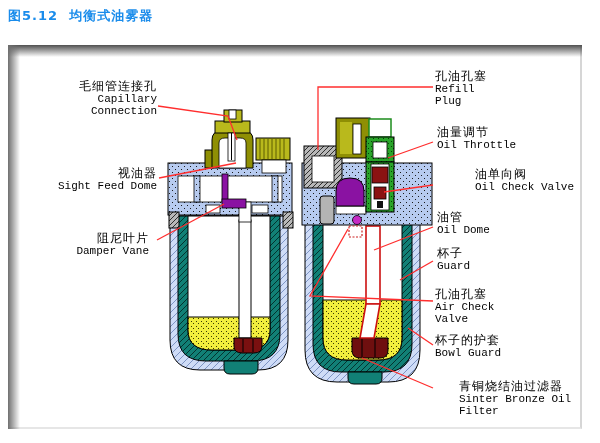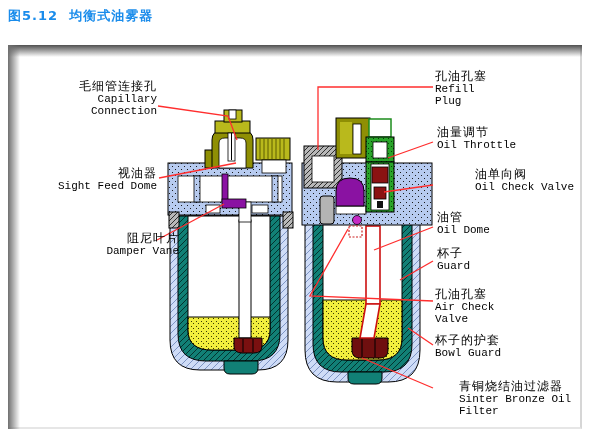--- a/index.html
+++ b/index.html
@@ -175,21 +175,21 @@
 
   <div class="lbl left-col" style="right:443px;top:80px;">
     <div class="zh">毛细管连接孔</div>
     <div class="en">Capillary</div>
     <div class="en">Connection</div>
   </div>
   <div class="lbl left-col" style="right:443px;top:167px;">
     <div class="zh">视油器</div>
     <div class="en">Sight Feed Dome</div>
   </div>
-  <div class="lbl left-col" style="right:421px;top:232px;">
+  <div class="lbl left-col" style="right:451px;top:232px;">
     <div class="zh">阻尼叶片</div>
     <div class="en">Damper Vane</div>
   </div>
 
   <div class="lbl right-col" style="left:435px;top:70px;">
     <div class="zh">孔油孔塞</div>
     <div class="en">Refill</div>
     <div class="en">Plug</div>
   </div>
   <div class="lbl right-col" style="left:437px;top:126px;">

